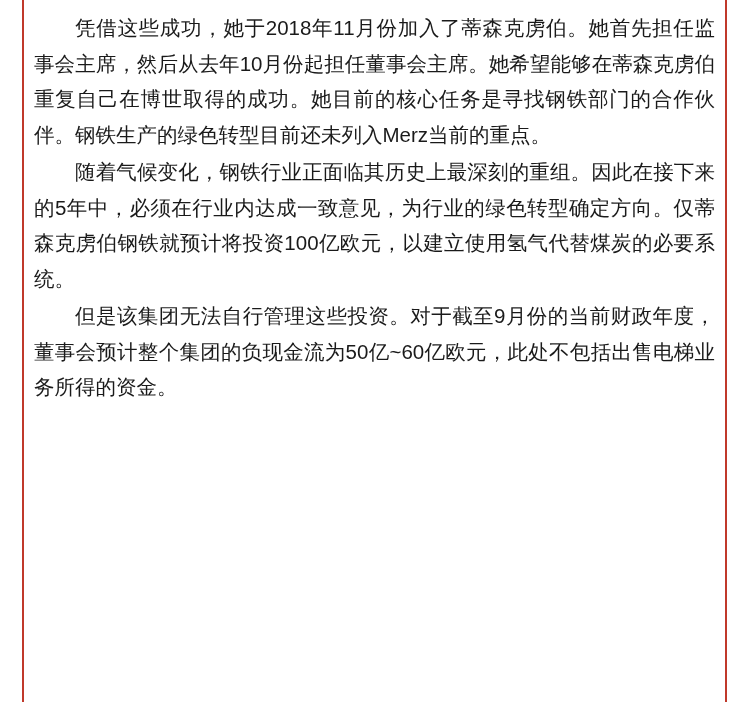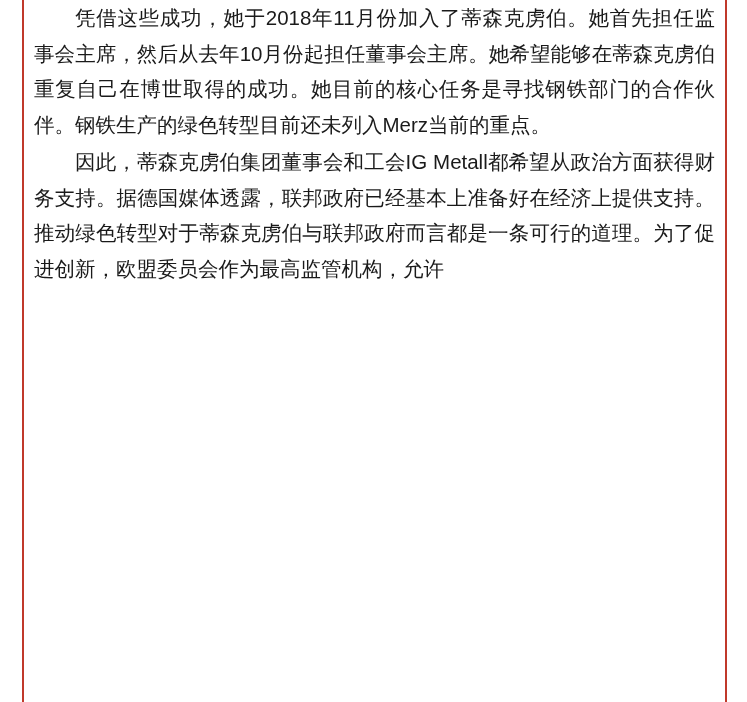--- a/index.html
+++ b/index.html
@@ -44,29 +44,30 @@
     padding: 0;
     font-size: 20.5px;
     line-height: 35.5px;
     color: #1a1a1a;
     text-align: justify;
     text-indent: 2em;
     letter-spacing: 0px;
     word-break: break-word;
   }
   .para:first-child {
-    margin-top: 0;
+    margin-top: 10px;
   }
 </style>
 </head>
 <body>
 
 <div class="page">
 
   <div class="rule rule-left"></div>
   <div class="rule rule-right"></div>
 
   <div class="article">
     <p class="para">凭借这些成功，她于2018年11月份加入了蒂森克虏伯。她首先担任监事会主席，然后从去年10月份起担任董事会主席。她希望能够在蒂森克虏伯重复自己在博世取得的成功。她目前的核心任务是寻找钢铁部门的合作伙伴。钢铁生产的绿色转型目前还未列入Merz当前的重点。</p>
-    <p class="para">因此，蒂森克虏伯集团董事会和工会IG Metall都希望从政治方面获得财务支持。据德国媒体透露，联邦政府已经基本上准备好在经济上提供支持。推动绿色转型对于蒂森克虏伯与联邦政府而言都是一条可行的道理。为了促进创新，欧盟委员会作为最高监管机构，允许</p>
+    <p class="para">随着气候变化，钢铁行业正面临其历史上最深刻的重组。因此在接下来的5年中，必须在行业内达成一致意见，为行业的绿色转型确定方向。仅蒂森克虏伯钢铁就预计将投资100亿欧元，以建立使用氢气代替煤炭的必要系统。</p>
+    <p class="para">但是该集团无法自行管理这些投资。对于截至9月份的当前财政年度，董事会预计整个集团的负现金流为50亿~60亿欧元，此处不包括出售电梯业务所得的资金。</p>
   </div>
 
 </div>
 
 </body></html>

